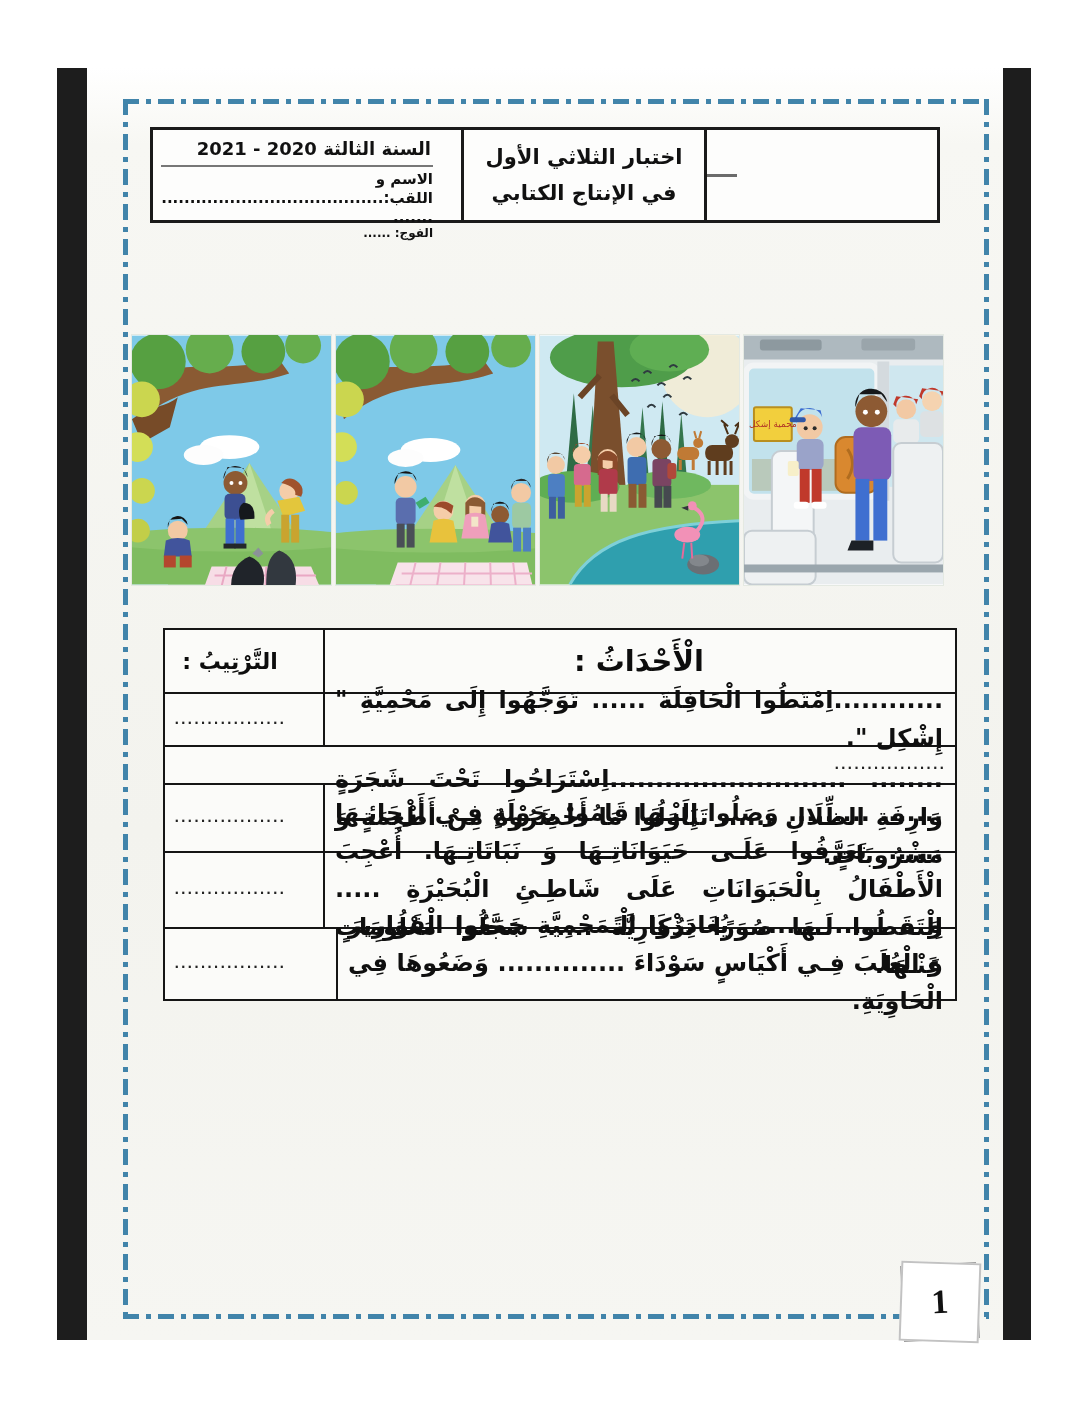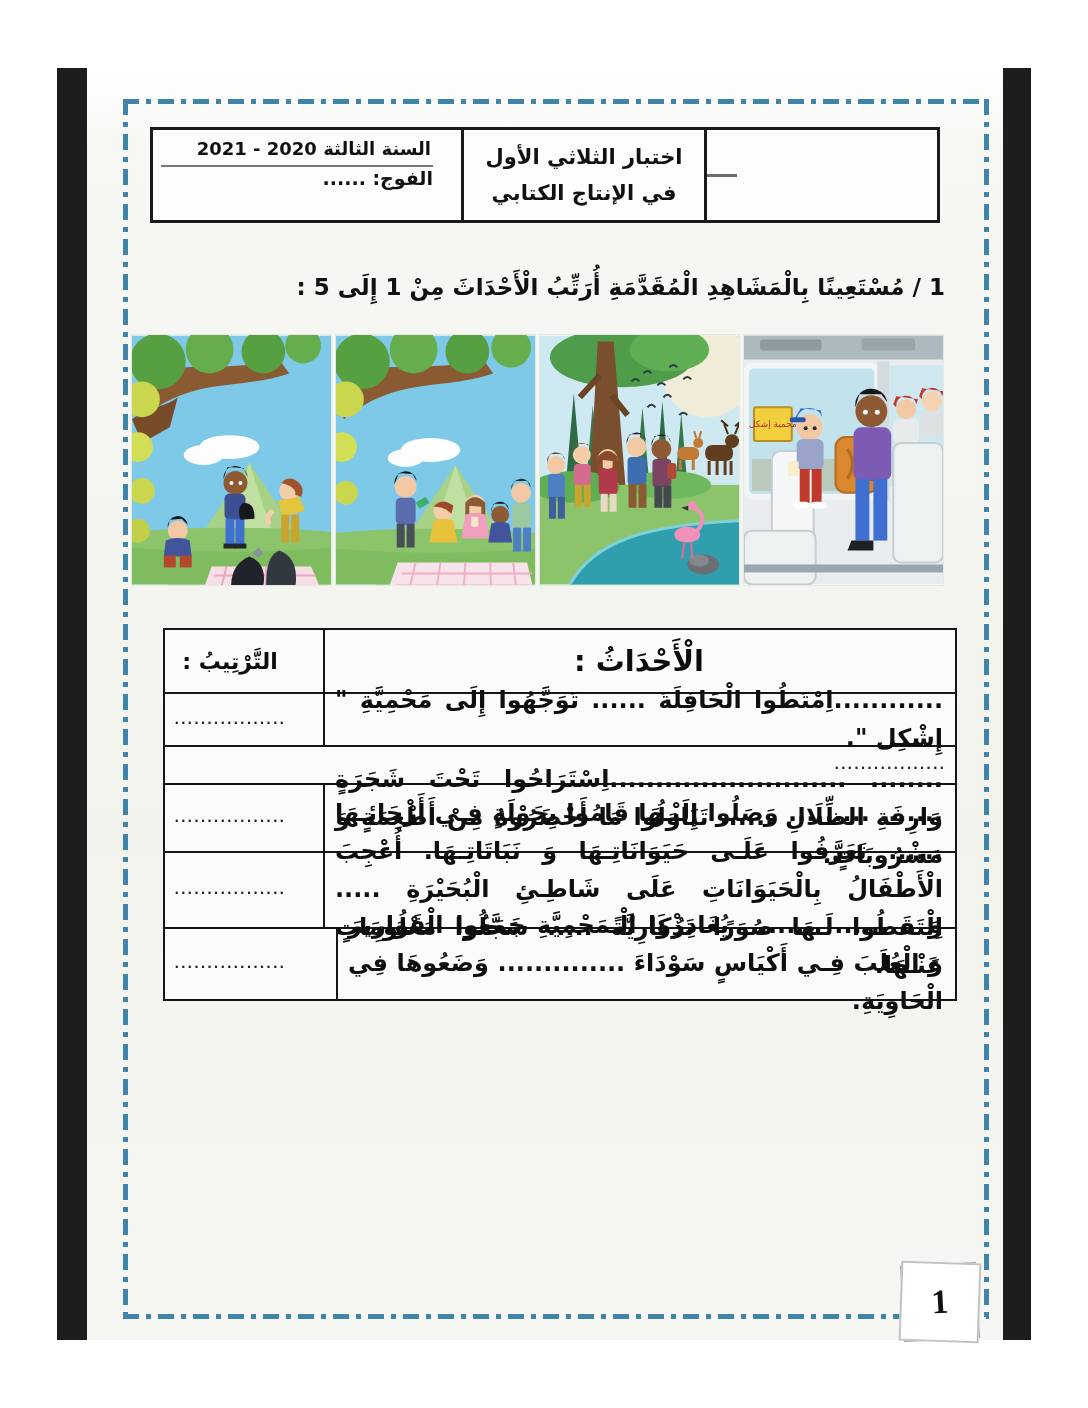--- a/index.html
+++ b/index.html
@@ -29,21 +29,21 @@
   .hdr .cell-empty { width:230px; position:relative; }
   .hdr .cell-title { width:246px; border-right:3px solid #1a1a1a; border-left:3px solid #1a1a1a;
                      display:flex; flex-direction:column; align-items:center; justify-content:center; gap:12px; }
   .hdr .cell-title div { font-size:21px; font-weight:700; color:#111; }
   .hdr .cell-info { flex:1; padding:5px 28px 4px 8px; direction:rtl; }
   .hdr .dash-mark { position:absolute; left:0; top:44px; width:30px; height:3px; background:#6b6b6b; }
   .school-year { font-size:18px; font-weight:700; color:#111; text-align:right; padding:3px 2px 6px 2px;
                  border-bottom:2px solid #777; }
   .name-line  { font-size:15px; font-weight:700; color:#111; line-height:1.25; margin-top:3px;
                 overflow-wrap:anywhere; }
-  .group-line { font-size:19px; font-weight:700; color:#111; }
+  .group-line { font-size:12px; font-weight:700; color:#111; }
 
   
   .question { position:absolute; top:206px; right:58px; left:180px; direction:rtl; text-align:right;
               font-size:23px; font-weight:700; color:#101010; z-index:2; }
 
   
   .scenes { position:absolute; left:45px; top:267px; display:flex; gap:5px; z-index:2; }
   .scene { width:199px; height:250px; background:#ffffff; outline:1px solid #e4e9e2; }
   .scene svg { display:block; width:100%; height:100%; }
 
@@ -87,25 +87,25 @@
     <div class="hdr">
       <div class="cell-empty">
         <div class="dash-mark"></div>
       </div>
       <div class="cell-title">
         <div>اختبار الثلاثي الأول</div>
         <div>في الإنتاج الكتابي</div>
       </div>
       <div class="cell-info">
         <div class="school-year">السنة الثالثة 2020 - 2021</div>
+        <div class="name-line">الاسم و اللقب:..............................................</div>
         <div class="group-line">الفوج: ......</div>
       </div>
     </div>
 
-    <div class="question" dir="rtl">1 / مُسْتَعِينًا بِالْمَشَاهِدِ الْمُقَدَّمَةِ أُرَتِّبُ الْأَحْدَاثَ مِنْ 1 إِلَى 5 :</div>
 
     <div class="scenes">
 
       <div class="scene">
         <svg viewBox="0 0 200 250" aria-label="أطفال يجمعون الفضلات في أكياس سوداء تحت شجرة">
           <rect width="200" height="250" fill="#7ec9e8"></rect>
           <ellipse cx="98" cy="112" rx="30" ry="12" fill="#ffffff"></ellipse>
             <ellipse cx="72" cy="120" rx="20" ry="10" fill="#fdfdfd"></ellipse>
           <polygon points="118,128 36,250 200,250" fill="#a6d186"></polygon>
             <polygon points="118,128 78,250 158,250" fill="#bfe0a0"></polygon>

